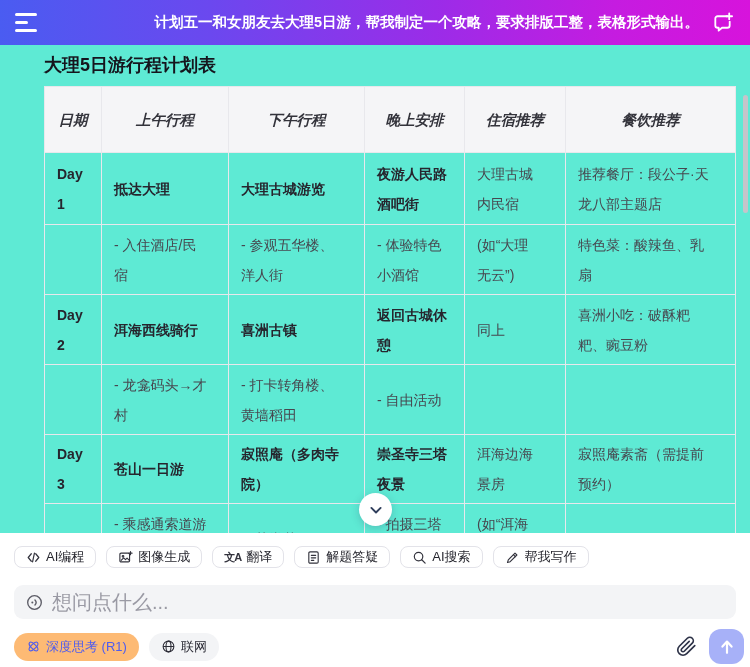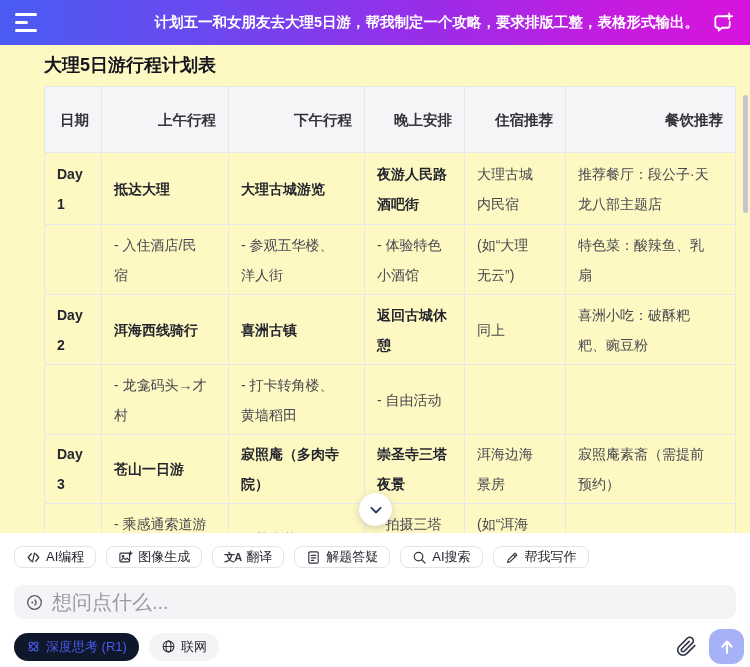--- a/index.html
+++ b/index.html
@@ -12,27 +12,27 @@
     background:linear-gradient(90deg,var(--g1,#4a5cf1) 0%,#6b48ef 28%,#9b2ce8 58%,#c51ce0 82%,var(--g3,#d713dc) 100%);
     display:flex; align-items:center; padding:0 15px; }
   .hamburger { width:24px; cursor:pointer; display:flex; flex-direction:column; gap:5px; }
   .hamburger span { display:block; height:3px; background:#fff; border-radius:2px; }
   .hamburger .l1 { width:22px; } .hamburger .l2 { width:13px; } .hamburger .l3 { width:22px; }
   .topbar-title { flex:1; text-align:right; color:#fff; font-size:14.5px; font-weight:700;
     white-space:nowrap; overflow:hidden; padding:0 10px; }
   .newchat { width:26px; height:26px; display:flex; align-items:center; justify-content:center; cursor:pointer; }
 
   
-  .chat-area { position:absolute; top:45px; left:0; right:0; height:488px; overflow:hidden; background:#fef9c3; }
+  .chat-area { position:absolute; top:45px; left:0; right:0; height:488px; overflow:hidden; background:#5eead4; }
   .msg-title { position:absolute; top:8px; left:44px; font-size:18px; font-weight:700; color:#15151d; }
   .itinerary { position:absolute; top:41px; left:44px; width:691px; border-collapse:collapse;
     table-layout:fixed; font-size:14px; color:#47474f; }
   .itinerary th, .itinerary td { border:1px solid #e8e8ec; padding:4px 12px; vertical-align:middle;
     line-height:30px; text-align:left; overflow:hidden; }
-  .itinerary th { background:#f5f5f7; font-weight:700; color:#33333b; text-align:right; font-size:14.5px; }
+  .itinerary th { background:#f5f5f7; font-weight:700; color:#33333b; text-align:center; font-size:14.5px;font-style:italic; }
   .itinerary td.b { font-weight:700; color:#26262e; }
 
   
   .scroll-fab { position:absolute; left:359px; top:493px; width:33px; height:33px; border-radius:50%;
     background:#fff; box-shadow:0 2px 8px rgba(40,50,90,.22); display:flex; align-items:center;
     justify-content:center; cursor:pointer; z-index:5; }
   
   .scrollbar-thumb { position:absolute; top:95px; right:2px; width:5px; height:118px;
     background:#c5c5ca; border-radius:3px; cursor:pointer; z-index:4; }
 
@@ -47,21 +47,21 @@
   .input-bar { position:absolute; top:585px; left:14px; right:14px; height:34px; background:#f3f4f6;
     border-radius:9px; display:flex; align-items:center; padding:0 11px; gap:8px; }
   .input-bar input { flex:1; border:none; outline:none; background:transparent; font-size:20px;
     color:#333; font-family:inherit; }
   .input-bar input::placeholder { color:#9a9aa4; }
 
   .bottom-row { position:absolute; top:629px; left:14px; right:6px; height:35px;
     display:flex; align-items:center; gap:10px; }
   .pill { display:flex; align-items:center; gap:5px; height:28px; padding:0 12px; border-radius:15px;
     font-size:13px; cursor:pointer; border:none; white-space:nowrap; font-family:inherit; }
-  .pill.deepthink { background:#0f172a; color:#4d5cf0; }
+  .pill.deepthink { background:#fdba74; color:#4d5cf0; }
   .pill.web { background:#f3f4f6; color:#2c2c36; }
   .spacer { flex:1; }
   .attach-btn { width:26px; height:26px; display:flex; align-items:center; justify-content:center; cursor:pointer; }
   .send-btn { width:35px; height:35px; border-radius:12px; background:var(--send,#a7b1f8); border:none;
     display:flex; align-items:center; justify-content:center; cursor:pointer; }
 </style>
 </head>
 <body>
 
 <div class="app">

